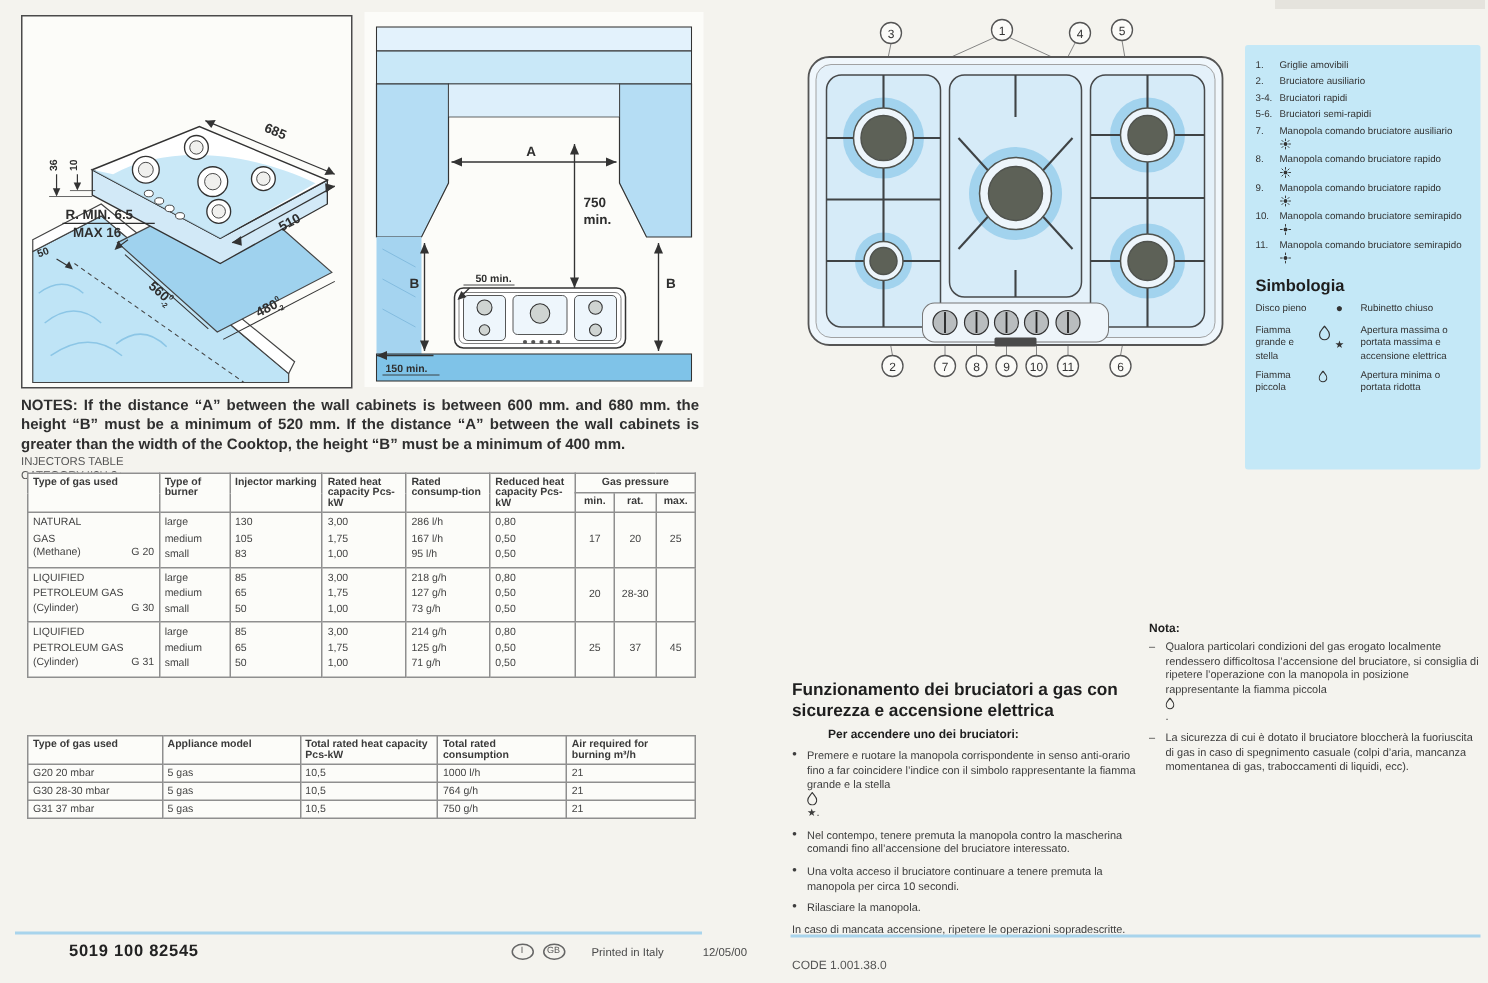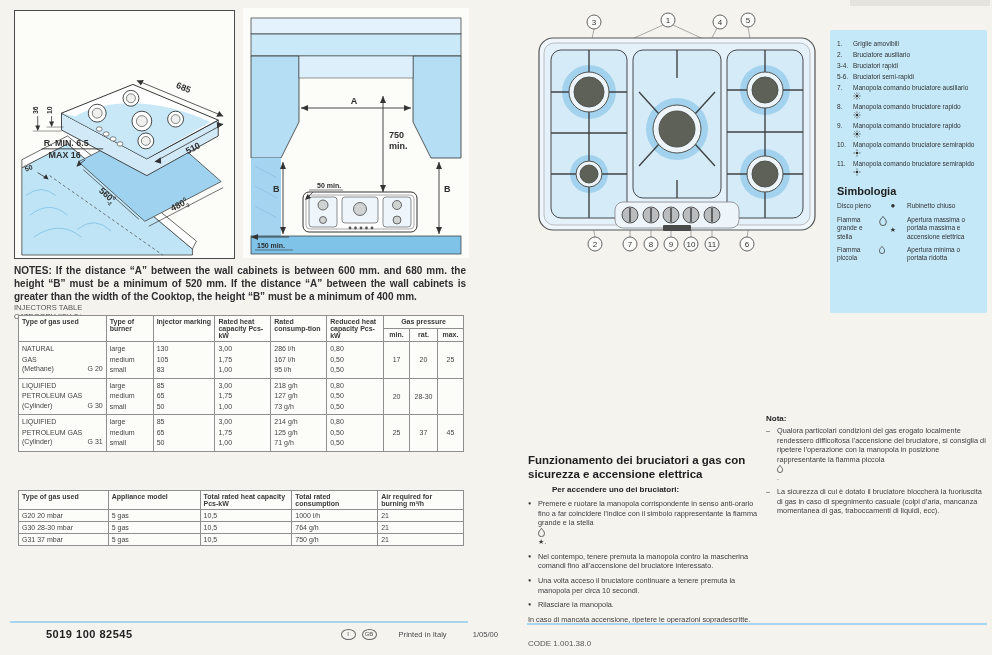--- a/index.html
+++ b/index.html
@@ -413,21 +413,21 @@
 
 <div class="abs rule" id="rule-left"></div>
 <div class="abs" id="footer-left">
   <span id="part-number">5019 100 82545</span>
   <span id="footer-mid">
     <span class="langmark">I</span>
     <span class="langmark">GB</span>
   </span>
   <span id="footer-right">
     <span>Printed in Italy</span>
-    <span>1/05/00</span>
+    <span>12/05/00</span>
   </span>
 </div>
 
 <div class="abs" id="fig3">
 <svg viewBox="0 0 300 248" width="300" height="248">
 
   <g stroke="#777" stroke-width="0.6">
     <line x1="67" y1="23" x2="59" y2="62"></line>
         <line x1="136" y1="19" x2="85" y2="42"></line>
         <line x1="146" y1="19" x2="196" y2="42"></line>

